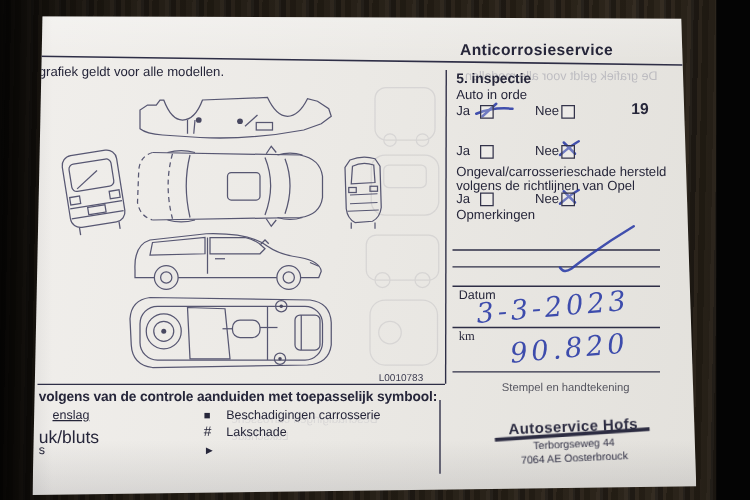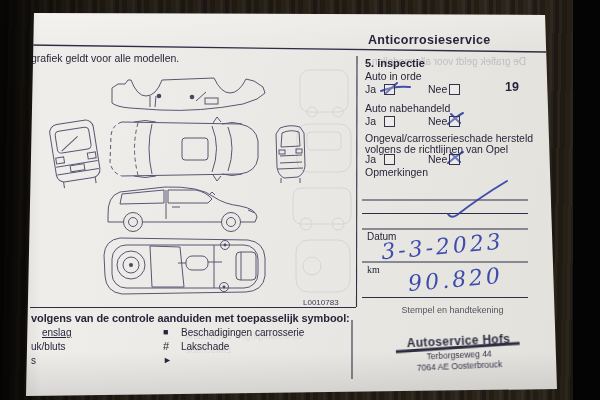--- a/index.html
+++ b/index.html
@@ -186,21 +186,20 @@
 
     <div class="t" style="left:31px;top:52px;">grafiek geldt voor alle modellen.</div>
 
     <div class="t b" style="left:365px;top:57px;font-size:11px;">5. inspectie</div>
     <div class="t" style="left:365px;top:70px;">Auto in orde</div>
     <div class="t" style="left:365px;top:83px;">Ja</div>
     <div class="cb" style="left:384px;top:84px;"></div>
     <div class="t" style="left:428px;top:83px;">Nee</div>
     <div class="cb" style="left:449px;top:84px;"></div>
 
-    <div class="t" style="left:365px;top:102px;">Auto nabehandeld</div>
     <div class="t" style="left:365px;top:115px;">Ja</div>
     <div class="cb" style="left:384px;top:116px;"></div>
     <div class="t" style="left:428px;top:115px;">Nee</div>
     <div class="cb" style="left:449px;top:116px;"></div>
 
     <div class="t" style="left:365px;top:132px;">Ongeval/carrosserieschade hersteld</div>
     <div class="t" style="left:365px;top:143px;">volgens de richtlijnen van Opel</div>
     <div class="t" style="left:365px;top:153px;">Ja</div>
     <div class="cb" style="left:384px;top:154px;"></div>
     <div class="t" style="left:428px;top:153px;">Nee</div>
@@ -218,21 +217,21 @@
       <div class="l1">Autoservice Hofs</div>
       <div class="strike"></div>
       <div class="l2">Terborgseweg 44</div>
       <div class="l3">7064 AE Oosterbrouck</div>
     </div>
 
     <div class="t" style="left:303px;top:298px;font-size:8px;color:#3c3c50;">L0010783</div>
 
     <div class="t b" style="left:31px;top:312px;font-size:11px;letter-spacing:-0.1px;">volgens van de controle aanduiden met toepasselijk symbool:</div>
     <div class="t" style="left:42px;top:327px;font-size:10px;text-decoration:underline;">enslag</div>
-    <div class="t" style="left:31px;top:341px;font-size:10px;">uk/bluts</div>
+    <div class="t" style="left:31px;top:341px;font-size:14px;">uk/bluts</div>
     <div class="t" style="left:31px;top:355px;font-size:10px;">s</div>
 
     <div class="t" style="left:163px;top:327px;font-size:9px;">■</div>
     <div class="t" style="left:181px;top:327px;font-size:10px;">Beschadigingen carrosserie</div>
     <div class="t" style="left:163px;top:340px;font-size:11px;">#</div>
     <div class="t" style="left:181px;top:341px;font-size:10px;">Lakschade</div>
     <div class="t" style="left:163px;top:355px;font-size:9px;">►</div>
   </div>
 </div>
 

